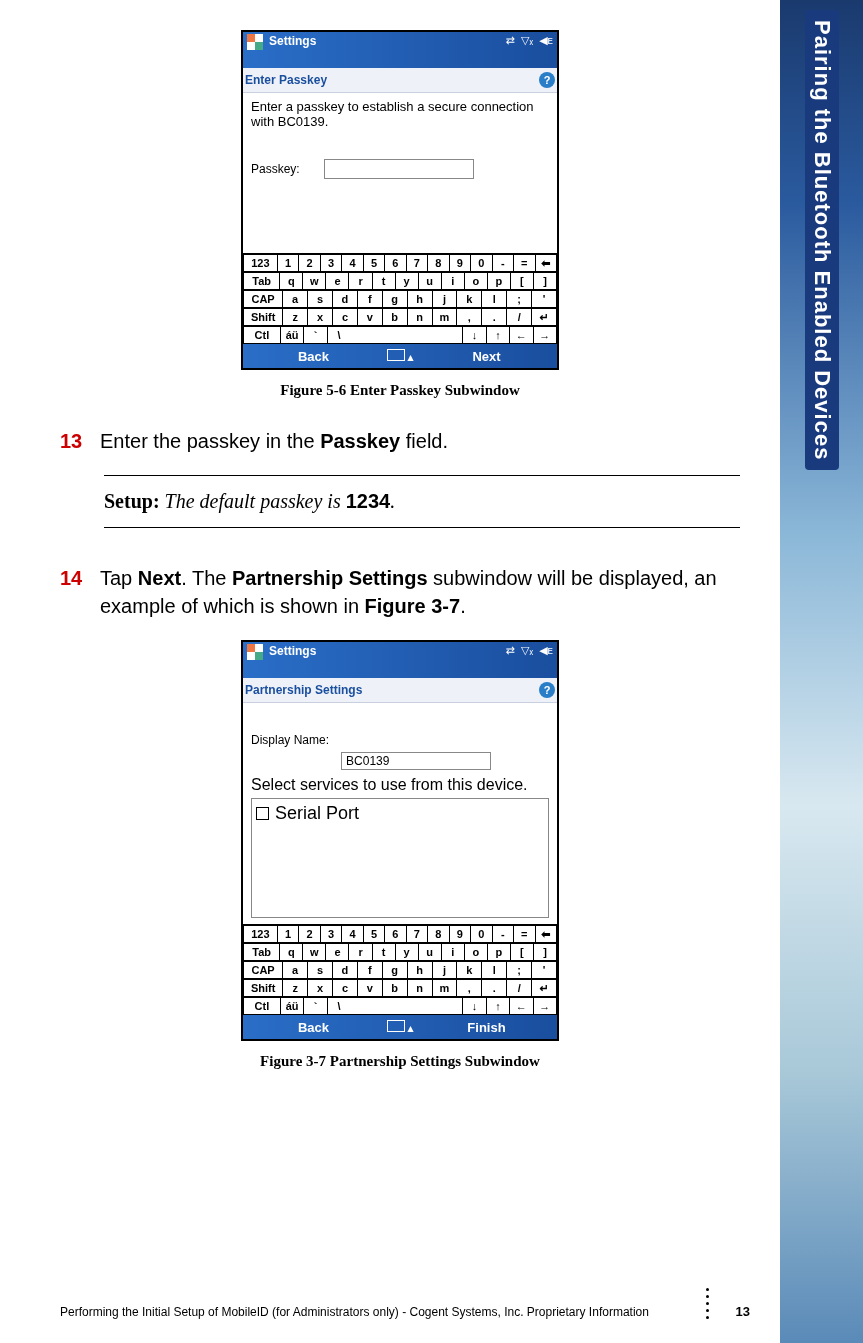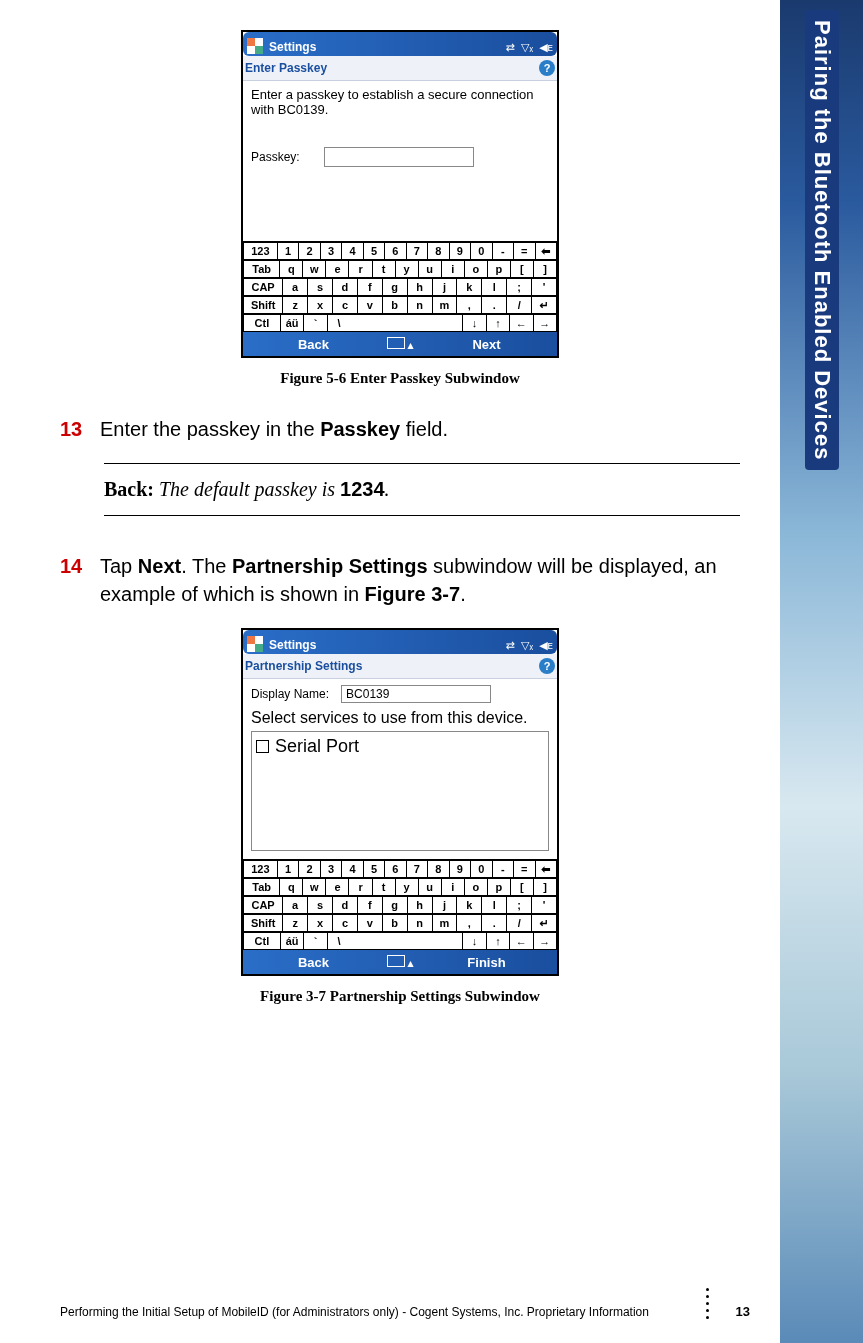--- a/index.html
+++ b/index.html
@@ -47,24 +47,23 @@
     margin: 0 auto 12px auto;
     border: 2px solid #000;
     background: #fff;
     font-family: Tahoma, Arial, sans-serif;
     font-size: 12px;
   }
   .dev-title {
     background: linear-gradient(90deg, #2a6ec8, #1a4e9e);
     color: #fff;
     display: flex;
-    align-items: flex-end;
+    align-items: flex-start;
     padding: 2px 4px;
-    height: 24px;
-    border-radius: 6px;
+    height: 36px;
   }
   .dev-logo {
     width: 16px; height: 16px;
     background: #fff;
     display: inline-block;
     margin-right: 6px;
     position: relative;
   }
   .dev-logo::before {
     content: "";
@@ -104,21 +103,21 @@
   .dev-body .instr { font-size: 13px; margin-bottom: 27px; }
   .passkey-row { display: flex; align-items: center; margin-top: 30px; gap: 24px; }
   .passkey-row label { font-size: 12px; }
   .passkey-row input {
     border: 1px solid #888;
     height: 20px;
     width: 150px;
     padding: 0 4px;
   }
   .disp-row { display: flex; align-items: center; gap: 12px; margin-bottom: 6px; }
-  .disp-row input { border: 1px solid #888; height: 18px; width: 150px; padding: 0 4px; font-size: 12px; }
+  .disp-row input { border: 1px solid #888; height: 18px; width: 150px; padding: 0 4px; font-size: 12px; margin-top: 43px; }
   .svc-instr { font-size: 16px; margin-bottom: 4px; }
   .svc-box {
     border: 1px solid #888;
     height: 120px;
     padding: 4px;
   }
   .svc-item { display: flex; align-items: center; gap: 6px; font-size: 18px; }
   .svc-item .cb { width: 13px; height: 13px; border: 1px solid #000; display: inline-block; }
   .kbd {
     border-top: 1px solid #000;
@@ -321,21 +320,21 @@
   <div class="fig-caption">Figure 5-6 Enter Passkey Subwindow</div>
 
   <div class="step">
     <div class="step-num">13</div>
     <div class="step-text">
       <span>Enter the passkey in the </span><b>Passkey</b><span> field.</span>
     </div>
   </div>
 
   <div class="note-wrap">
-    <b>Back:</b><span> The default passkey is </span><span class="val">1234</span><span>.</span>
+    <b>Setup:</b><span> The default passkey is </span><span class="val">1234</span><span>.</span>
   </div>
 
   <div class="step">
     <div class="step-num">14</div>
     <div class="step-text">
       <span>Tap </span><b>Next</b><span>. The </span><b>Partnership Settings</b><span> subwindow will be displayed, an example of which is shown in </span><b>Figure 3-7</b><span>.</span>
     </div>
   </div>
 
   <div class="device">

